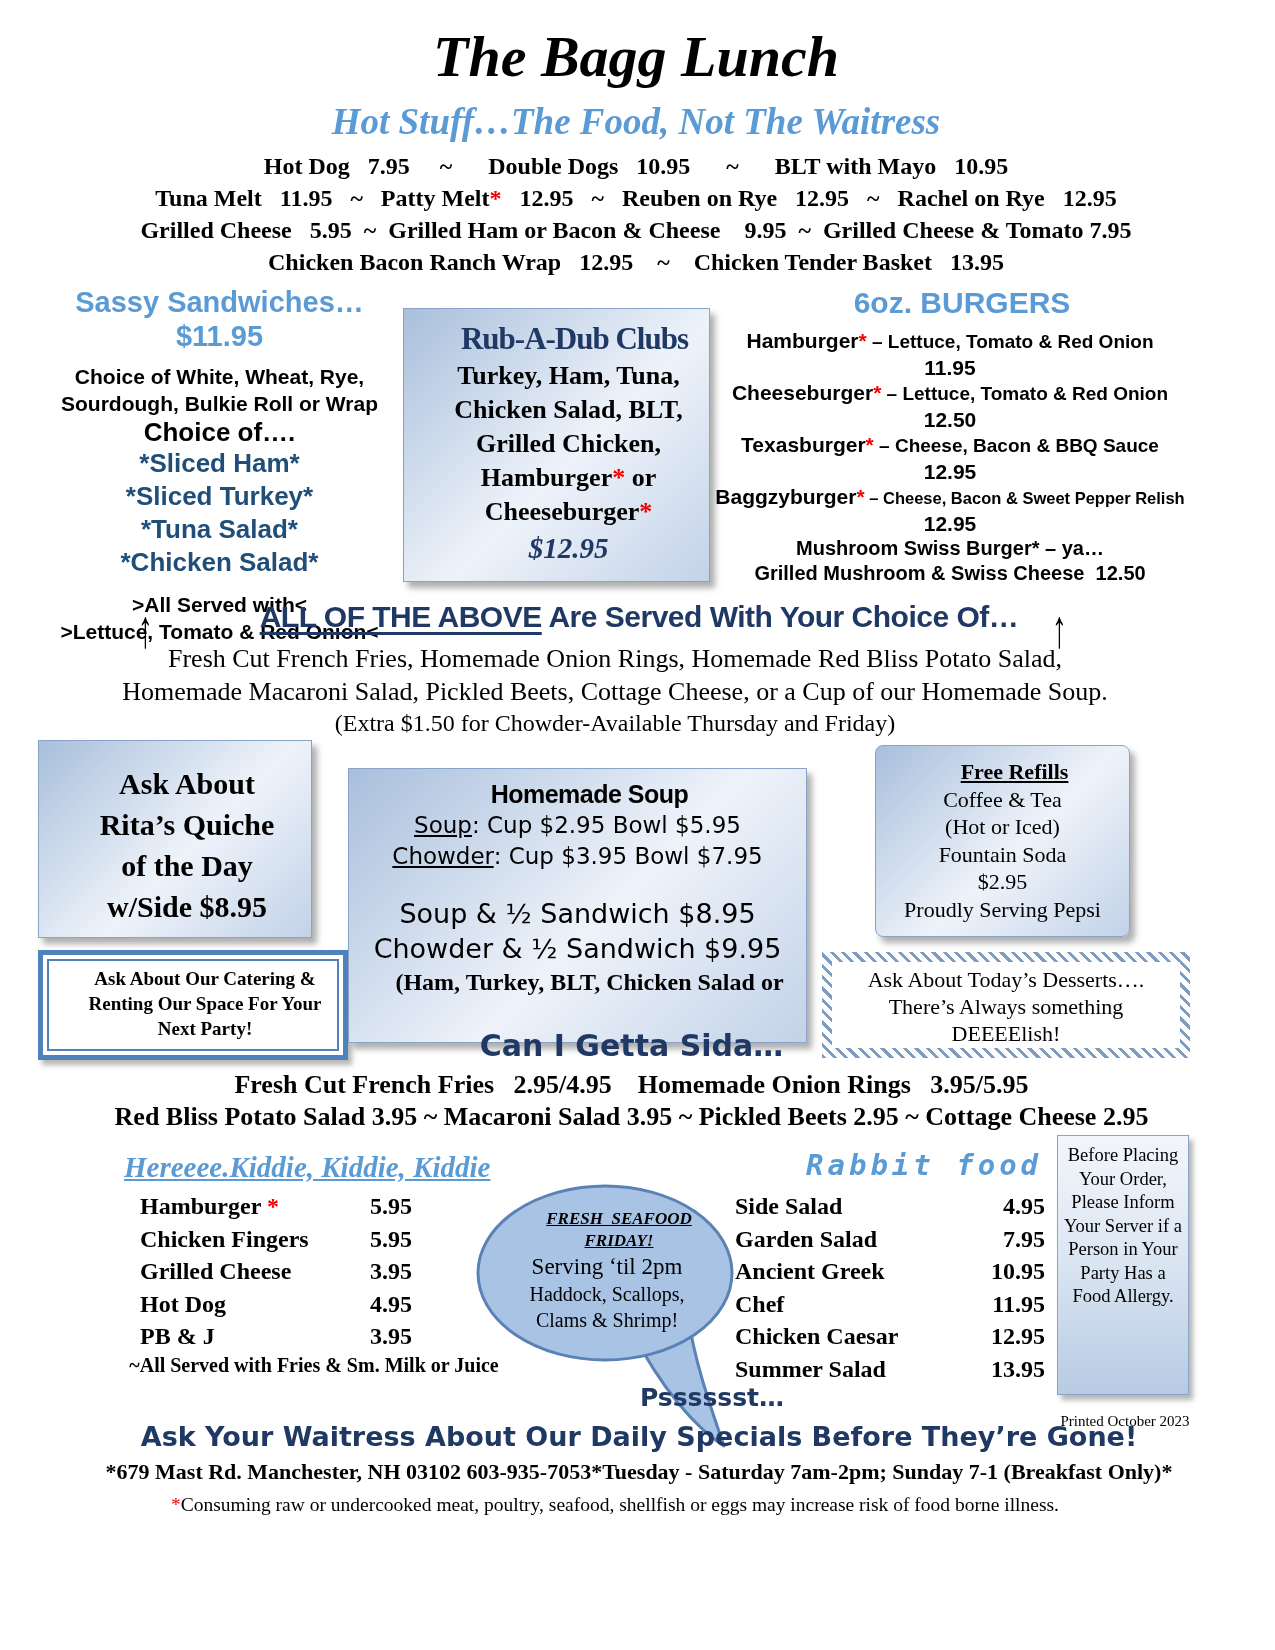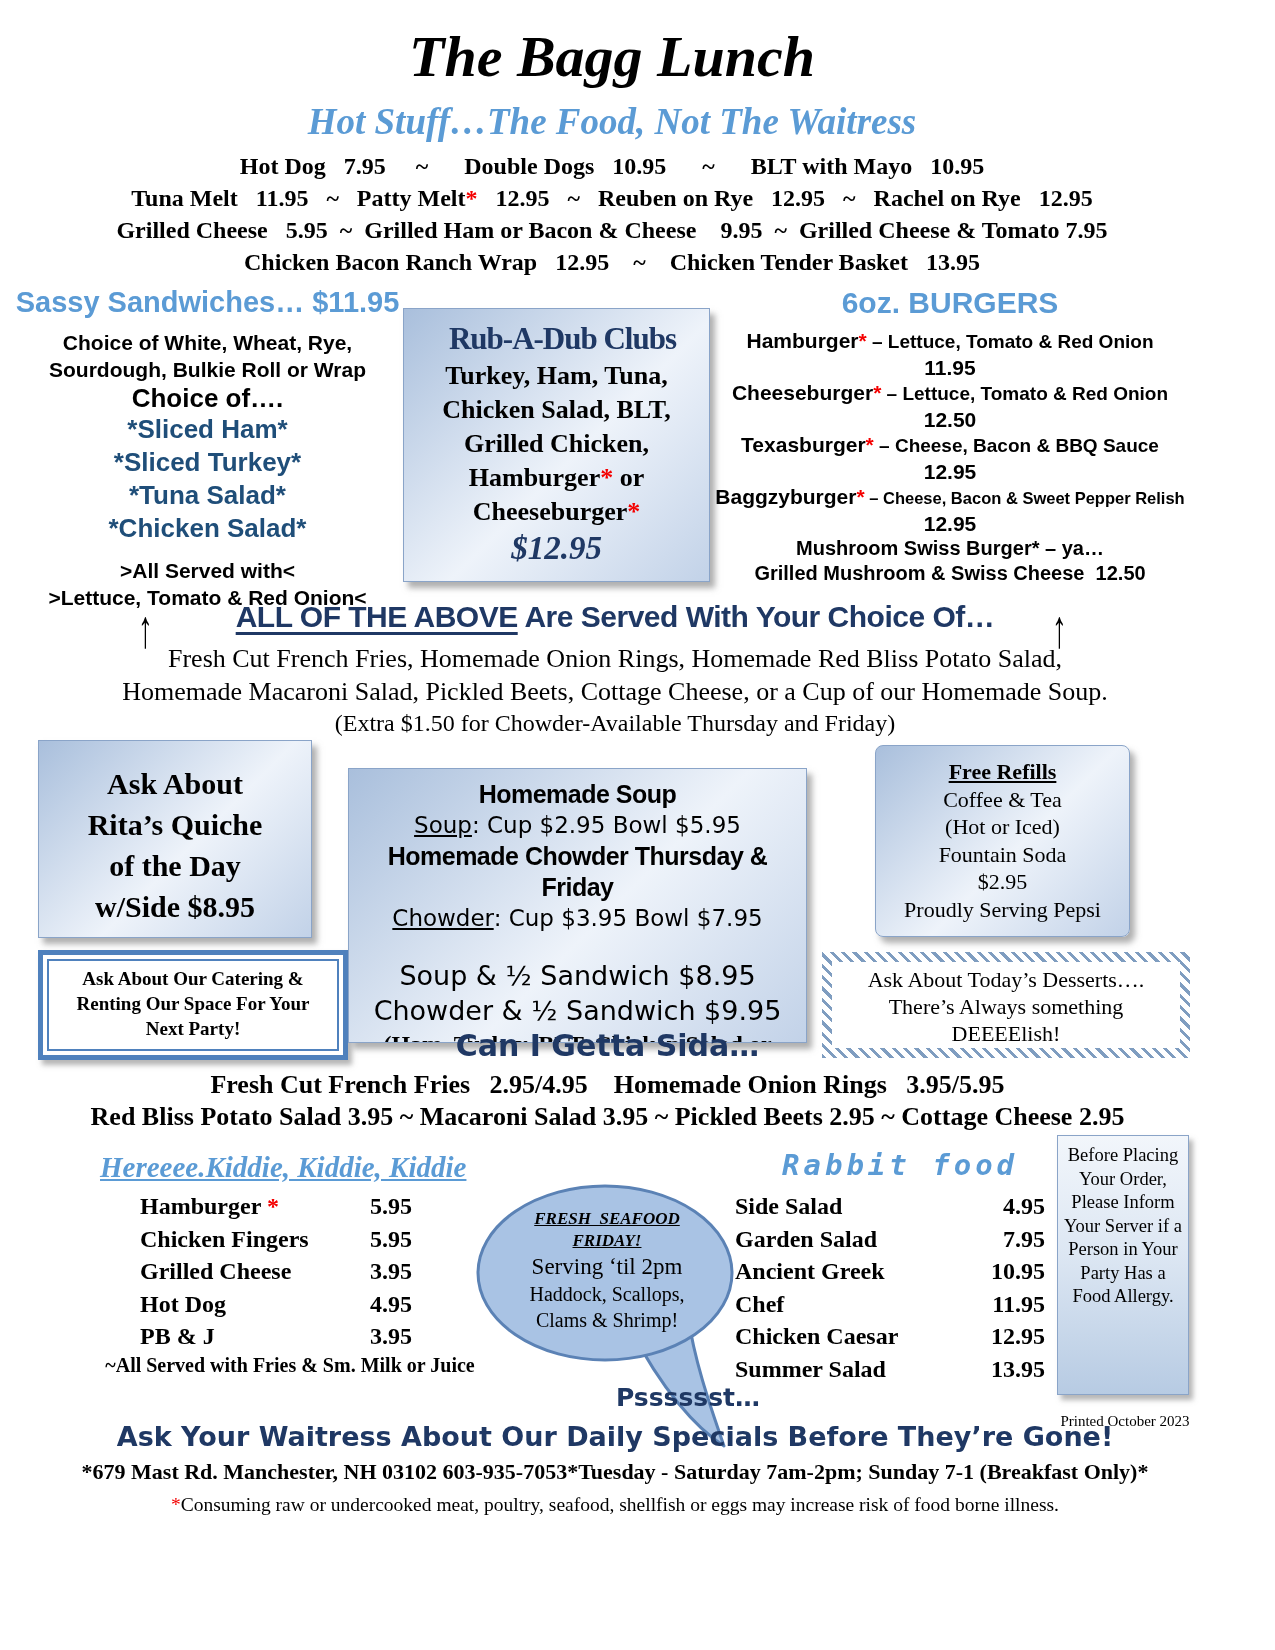--- a/index.html
+++ b/index.html
@@ -4,41 +4,41 @@
 <style>
   html,body{margin:0;padding:0;background:#fff;}
   #page{position:relative;width:1275px;height:1650px;background:#fff;overflow:hidden;
         font-family:"Liberation Serif",serif;color:#000;}
   .abs{position:absolute;}
   .ctr{text-align:center;}
   .serif{font-family:"Liberation Serif",serif;}
   .sans{font-family:"Liberation Sans",sans-serif;}
   .hand{font-family:"DejaVu Sans",sans-serif;}
   .mono{font-family:"DejaVu Sans Mono",monospace;}
-  .b{font-weight:bold;} .i{font-style:italic;}
+  .b{font-weight:bold;padding-left:24px;} .i{font-style:italic;}
   .navy{color:#1f3864;} .blue{color:#5b9bd5;} .red{color:#f40000;} .steel{color:#1f4e79;}
   .pre{white-space:pre-wrap;}
   .u{text-decoration:underline;}
   .uthick{text-decoration:underline;text-decoration-thickness:3px;text-underline-offset:5px;}
   .grad{background:linear-gradient(135deg,#a9bfdc 0%,#eef3fa 55%,#c2d2e8 100%);
         border:1px solid #8aa4c8;box-shadow:5px 6px 6px rgba(110,110,110,.55);}
   .title{top:24px;left:0;width:1224px;font-size:58px;line-height:66px;}
   .subtitle{top:100px;left:0;width:1224px;font-size:37px;line-height:44px;}
   .hotline{left:0;width:1224px;font-size:24px;line-height:32px;}
   
   .sassy-h{font-size:29px;line-height:34px;}
   .sassy-sub{font-size:21px;line-height:27px;}
   .sassy-choice{font-size:26px;line-height:30px;}
   .sassy-item{font-size:26px;line-height:33px;}
   .sassy-served{font-size:21px;line-height:27px;}
   
   #clubs-box{left:403px;top:308px;width:305px;height:272px;}
   .clubs-h{font-size:31px;line-height:40px;padding-top:10px;letter-spacing:-1px;margin-left:12px;}
   .clubs-line{font-size:26px;line-height:34px;}
-  .clubs-price{font-size:33px;line-height:38px;text-align:center;}
+  .clubs-price{font-size:29px;line-height:38px;text-align:center;}
   
   .burg-h{font-size:30px;line-height:36px;}
   .bline{font-size:21px;line-height:26px;font-weight:bold;}
   .bdesc{font-size:19px;}
   .bdesc-sm{font-size:16.5px;}
   .bprice{font-size:21px;line-height:25px;font-weight:bold;}
   .mush{font-size:20px;line-height:25px;font-weight:bold;}
   
   .above-h{font-size:30px;line-height:38px;letter-spacing:-.5px;}
   .above-line{font-size:26px;line-height:33px;}
@@ -164,21 +164,20 @@
     <div style="padding-top:11px">
       <div class="cater-line serif b">Ask About Our Catering &amp;</div>
       <div class="cater-line serif b">Renting Our Space For Your</div>
       <div class="cater-line serif b">Next Party!</div>
     </div>
   </div>
 
   <div id="soup-box" class="abs ctr grad">
     <div class="soup-h sans b" style="padding-top:10px">Homemade Soup</div>
     <div class="soup-line hand"><span class="u">Soup</span><span>: Cup $2.95 Bowl $5.95</span></div>
-    <div class="soup-h sans b">Homemade Chowder Thursday &amp; Friday</div>
     <div class="soup-line hand"><span class="u">Chowder</span><span>: Cup $3.95 Bowl $7.95</span></div>
     <div class="combo hand" style="margin-top:24px">Soup &amp; ½ Sandwich $8.95</div>
     <div class="combo hand">Chowder &amp; ½ Sandwich $9.95</div>
     <div class="combo3 serif b">(Ham, Turkey, BLT, Chicken Salad or</div>
   </div>
 
   <div id="refills-box" class="abs ctr grad">
     <div style="padding-top:12px">
       <div class="refill-line serif b u">Free Refills</div>
       <div class="refill-line serif">Coffee &amp; Tea</div>

